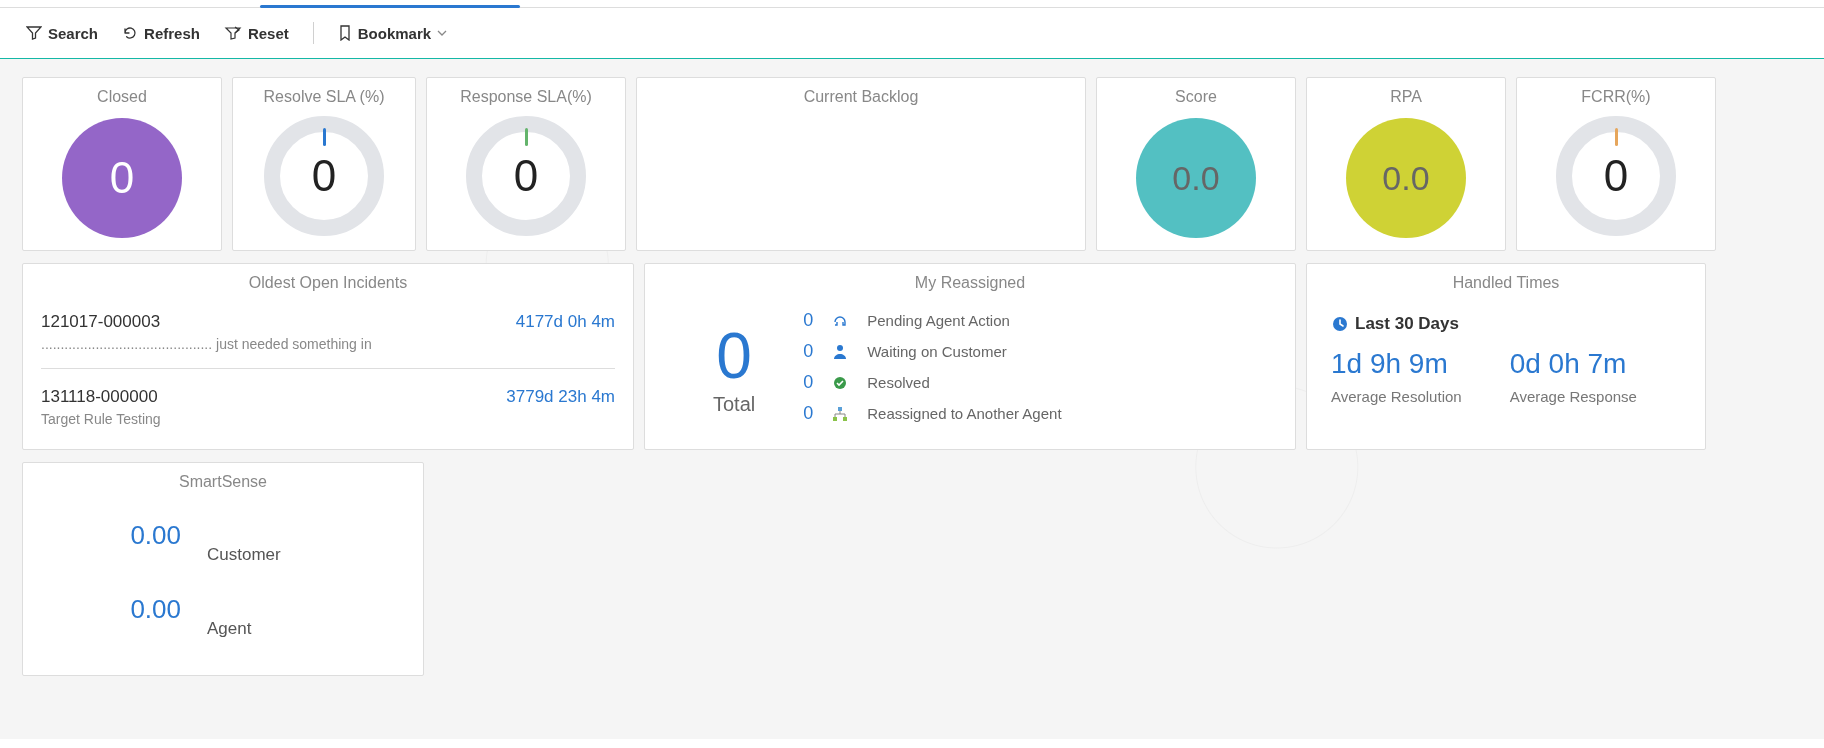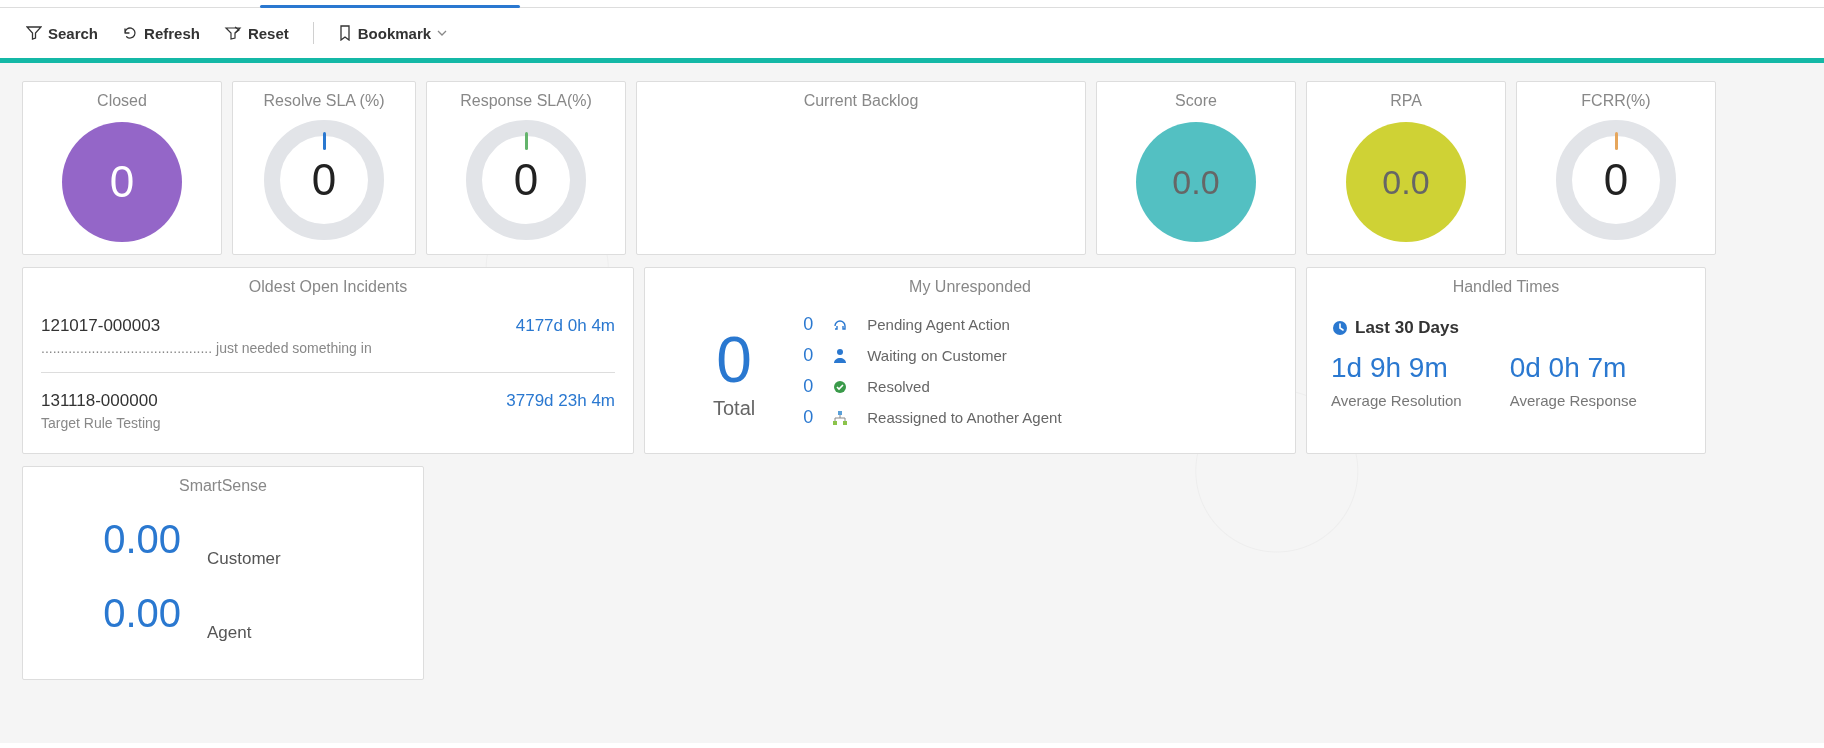--- a/index.html
+++ b/index.html
@@ -22,21 +22,21 @@
     bottom: -1px;
     height: 3px;
     background: #2a78d0;
     border-radius: 2px;
   }
   .toolbar {
     display: flex;
     align-items: center;
     gap: 24px;
     padding: 14px 18px 14px 26px;
-    border-bottom: 5px solid #14b8a6;
+    border-bottom: 1px solid #14b8a6;
     font-size: 15px;
     color: #333;
     font-weight: 600;
   }
   .toolbar .tb-item {
     display: inline-flex;
     align-items: center;
     gap: 6px;
     cursor: pointer;
   }
@@ -146,21 +146,21 @@
   .handled-header { display: flex; align-items: center; gap: 6px; font-weight: 700; font-size: 17px; margin: 6px 0 14px; }
   .handled-cols { display: flex; gap: 48px; }
   .handled-col .val { color: #2a78d0; font-size: 28px; font-weight: 300; }
   .handled-col .cap { color: #777; font-size: 15px; margin-top: 8px; }
 
   
   .row3 { margin-top: 12px; }
   .w-smart { width: 402px; }
   .smart-body { padding: 6px 20px 10px 60px; }
   .smart-row { display: flex; align-items: center; gap: 26px; margin-bottom: 14px; }
-  .smart-row .val { color: #2a78d0; font-size: 40px; font-weight: 400; width: 90px; text-align: right; }
+  .smart-row .val { color: #2a78d0; font-size: 26px; font-weight: 400; width: 90px; text-align: right; }
   .smart-row .lbl { color: #555; font-size: 17px; margin-top: 40px; }
 
   svg { display: block; }
 </style>
 </head>
 <body>
 
 <div class="tabs-row">
   <div class="active-tab-underline"></div>
 </div>
@@ -277,21 +277,21 @@
       <div class="incident-item">
         <div class="inc-top">
           <span class="inc-id">131118-000000</span>
           <span class="inc-age">3779d 23h 4m</span>
         </div>
         <div class="inc-desc">Target Rule Testing</div>
       </div>
     </div>
 
     <div class="card w-assign">
-      <div class="card-title">My Unresponded</div>
+      <div class="card-title">My Reassigned</div>
       <div class="assign-body">
         <div class="assign-total">
           <div class="num">0</div>
           <div class="lbl">Total</div>
         </div>
         <div class="assign-rows">
           <div class="assign-row">
             <span class="num">0</span>
             <span class="mi">
                 <svg width="16" height="16" viewBox="0 0 16 16">

